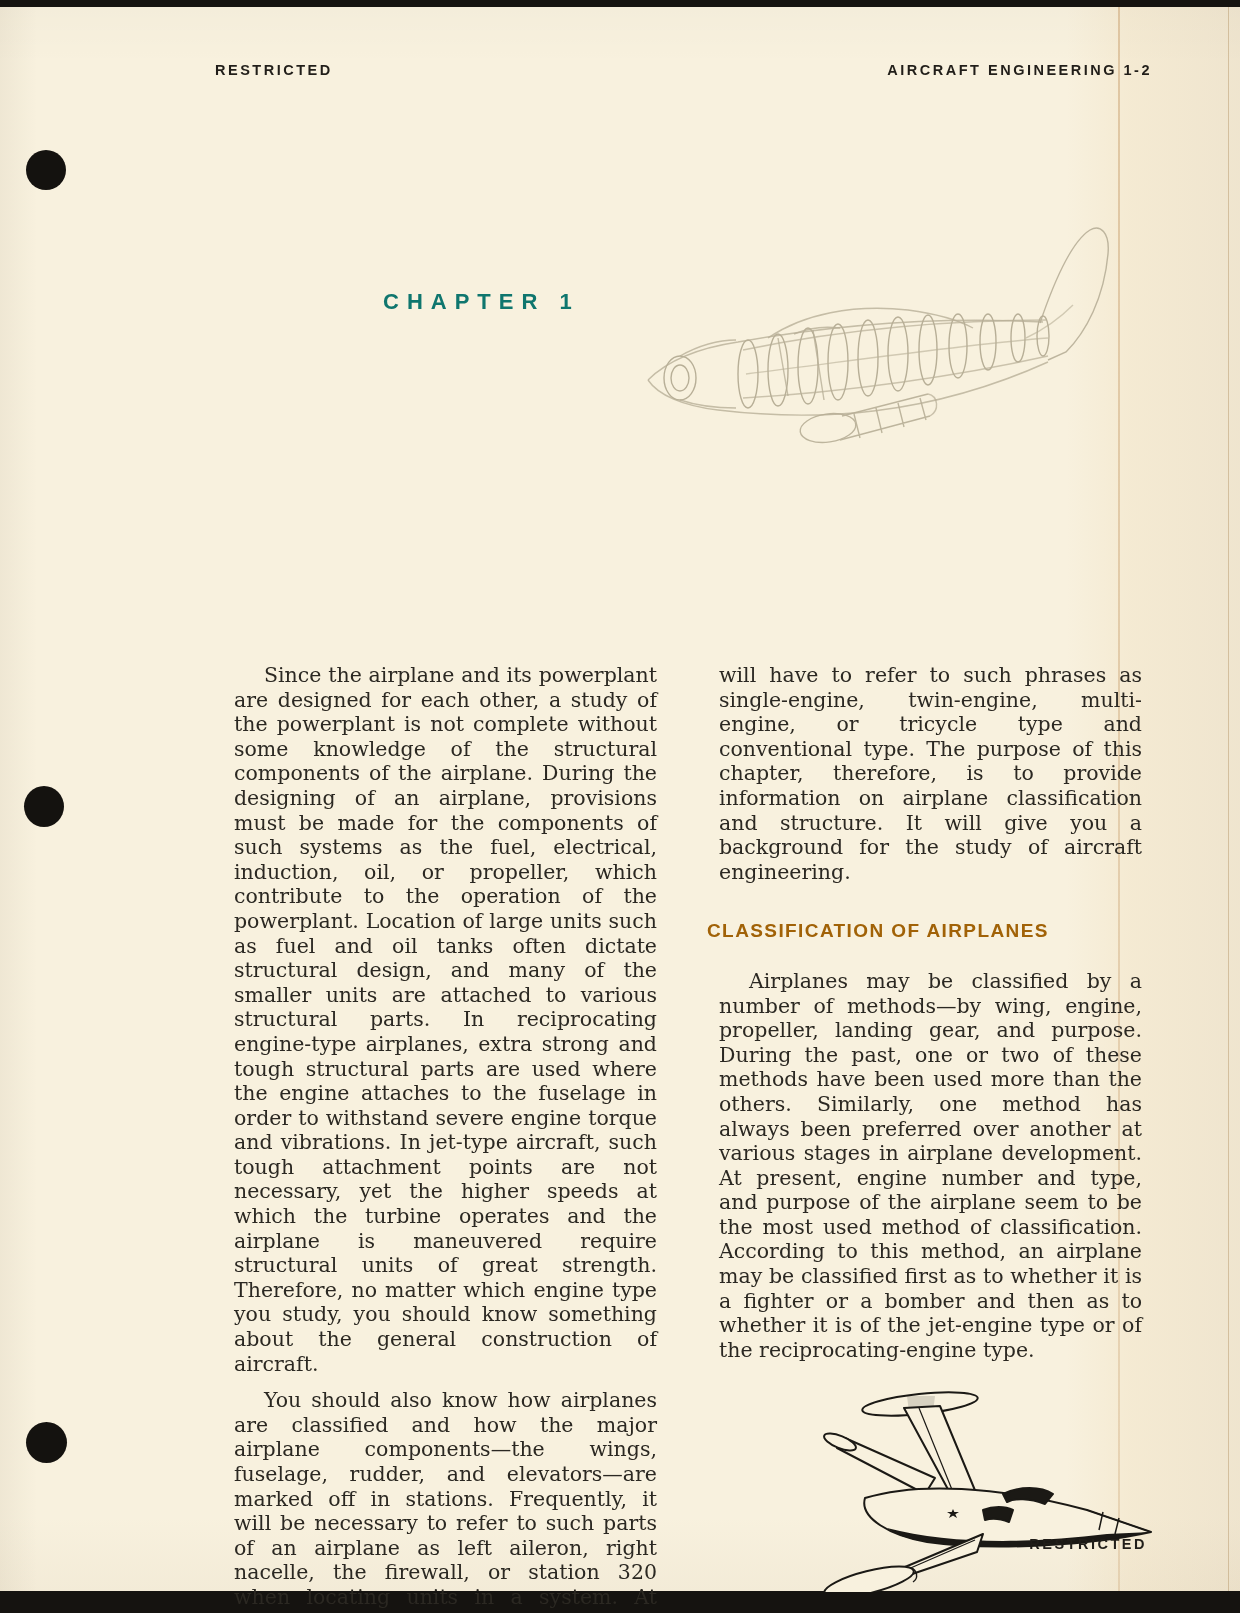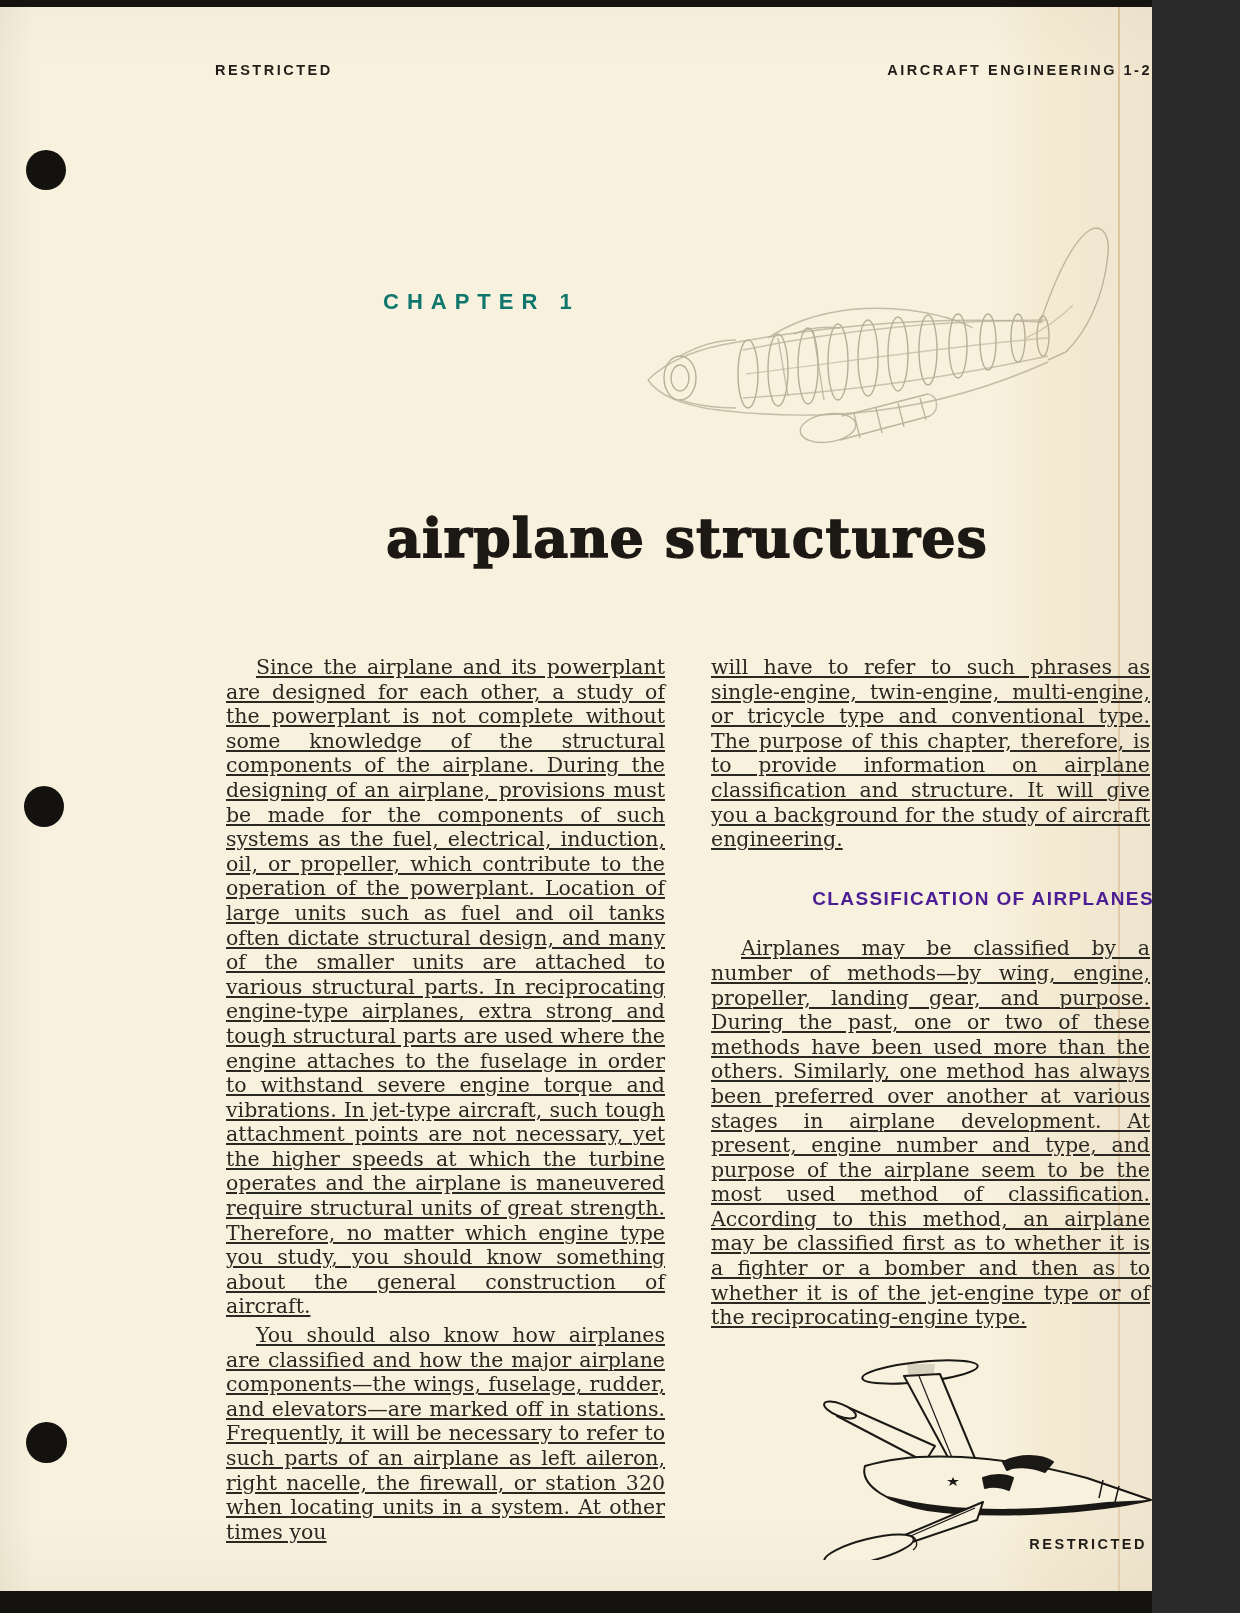--- a/index.html
+++ b/index.html
@@ -1,19 +1,19 @@
 <!DOCTYPE html>
 <html><head>
 <meta charset="utf-8">
 <style>
   * { margin: 0; padding: 0; box-sizing: border-box; }
   html, body { background: #2a2a2a; }
   .page {
     position: relative;
-    width: 1152px;
+    width: 1240px;
     height: 1613px;
     background: #f8f1de;
     overflow: hidden;
     font-family: "DejaVu Serif", serif;
     color: #26231e;
   }
   
   .paper-shade {
     position: absolute; inset: 0;
     background:
@@ -53,25 +53,25 @@
     -webkit-text-stroke: 1.4px #1c1915;
   }
   .col {
     position: absolute; top: 651px; width: 447px;
     font-size: 20.5px; line-height: 24.6px;
     text-align: justify; color: #2b2822;
   }
   .col-left { left: 222px; }
   .col-right { left: 707px; }
   .col p.indent { text-indent: 30px; }
-  .col p { margin: 4px; text-decoration: underline; }
+  .col p { margin: 12px; }
   .sec-heading {
     font-family: "Liberation Sans", sans-serif; font-weight: bold;
-    font-size: 19px; letter-spacing: 1.4px; text-align: right;
-    color: #4c1d95; margin: 35px 0 25px 0;
+    font-size: 19px; letter-spacing: 1.4px; text-align: left;
+    color: #a16207; margin: 35px 0 25px 0;
   }
   .sketch { position: absolute; left: 628px; top: 210px; }
   .jet { display: block; margin: 20px 0 0 100px; }
   .footer {
     position: absolute; left: 215px; top: 1536px; width: 932px;
     text-align: right;
     font-family: "Liberation Sans", sans-serif; font-weight: bold;
     font-size: 14.5px; letter-spacing: 2.5px; color: #211e19;
   }
 </style>
@@ -130,21 +130,20 @@
       <g opacity="0.9">
         <ellipse cx="200" cy="218" rx="28" ry="14" transform="rotate(-8 200 218)"></ellipse>
         <path d="M214,206 L300,184 M212,230 L302,206 M226,204 L232,228 M248,198 L254,223 M270,193 L276,217 M292,188 L298,210"></path>
         <path d="M300,184 C310,186 312,200 302,206" opacity="0.8"></path>
       </g>
     </g>
   </svg>
 
   <div class="chapter">CHAPTER 1</div>
 
-  <div class="doc-title">airplane structures</div>
 
   <div class="col col-left">
     <p class="indent">Since the airplane and its powerplant are designed for each other, a study of the powerplant is not complete without some knowledge of the structural components of the airplane. During the designing of an airplane, provisions must be made for the components of such systems as the fuel, electrical, induction, oil, or propeller, which contribute to the operation of the powerplant. Location of large units such as fuel and oil tanks often dictate structural design, and many of the smaller units are attached to various structural parts. In reciprocating engine-type airplanes, extra strong and tough structural parts are used where the engine attaches to the fuselage in order to withstand severe engine torque and vibrations. In jet-type aircraft, such tough attachment points are not necessary, yet the higher speeds at which the turbine operates and the airplane is maneuvered require structural units of great strength. Therefore, no matter which engine type you study, you should know something about the general construction of aircraft.</p>
     <p class="indent">You should also know how airplanes are classified and how the major airplane components—the wings, fuselage, rudder, and elevators—are marked off in stations. Frequently, it will be necessary to refer to such parts of an airplane as left aileron, right nacelle, the firewall, or station 320 when locating units in a system. At other times you</p>
   </div>
 
   <div class="col col-right">
     <p>will have to refer to such phrases as single-engine, twin-engine, multi-engine, or tricycle type and conventional type. The purpose of this chapter, therefore, is to provide information on airplane classification and structure. It will give you a background for the study of aircraft engineering.</p>
     <div class="sec-heading">CLASSIFICATION OF AIRPLANES</div>
     <p class="indent">Airplanes may be classified by a number of methods—by wing, engine, propeller, landing gear, and purpose. During the past, one or two of these methods have been used more than the others. Similarly, one method has always been preferred over another at various stages in airplane development. At present, engine number and type, and purpose of the airplane seem to be the most used method of classification. According to this method, an airplane may be classified first as to whether it is a fighter or a bomber and then as to whether it is of the jet-engine type or of the reciprocating-engine type.</p>

